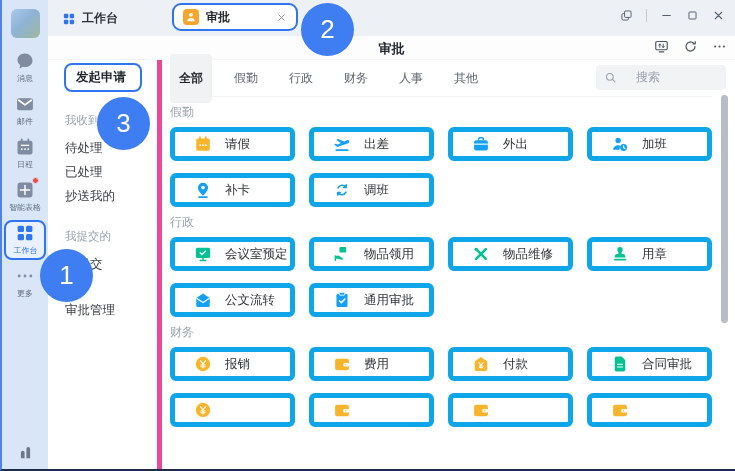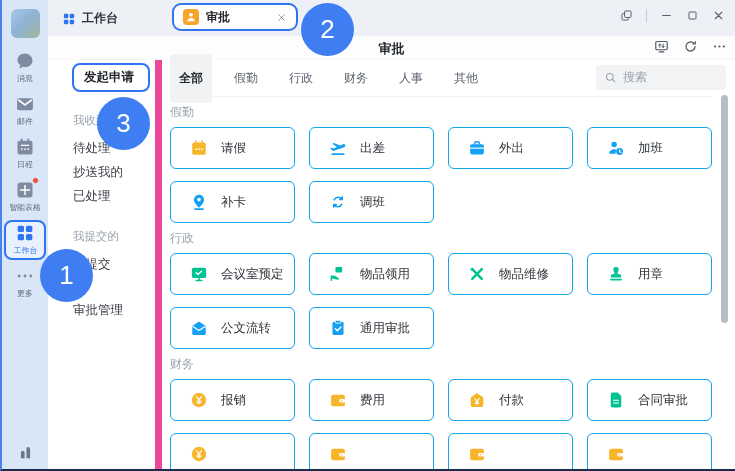--- a/index.html
+++ b/index.html
@@ -30,39 +30,39 @@
 .tab-close{width:11px;height:11px;color:#8a9099}
 .win-controls{position:absolute;right:10px;top:9px;display:flex;align-items:center;gap:13px;color:#565f6e}
 .win-controls .wic{width:13px;height:13px}
 .win-sep{width:1px;height:13px;background:#c4cad3}
 
 .hdr{position:absolute;left:46px;top:36px;right:0;height:24px;background:#fdfdfe;border-bottom:1px solid #f3f5f7}
 .hdr-title{position:absolute;left:0;right:0;top:4px;text-align:center;font-size:13px;font-weight:bold;color:#23272e}
 .hdr-icons{position:absolute;right:8px;top:3px;display:flex;gap:14px;color:#4c5560}
 .hdr-icons .hic2{width:15px;height:15px}
 
-.sidebar{position:absolute;left:46px;top:60px;width:114px;bottom:0;background:#fff;padding:3px 0 0 24px;border-right:7px solid #ec4899}
+.sidebar{position:absolute;left:46px;top:60px;width:114px;bottom:0;background:#fff;padding:3px 0 0 16px;border-right:5px solid #ec4899}
 .launch-btn{width:78px;height:29px;border:2px solid #2f74f0;border-radius:8px;display:flex;align-items:center;padding-left:10px;font-size:12.5px;font-weight:bold;color:#1f2329;background:#fff}
 .side-hd{font-size:11.5px;color:#9aa3ae;margin:21px 0 8px 1px}
 .side-item{font-size:12.5px;color:#3a3f46;line-height:24px;padding-left:1px}
 .side-item.manage{margin-top:22px}
 
 .main{position:absolute;left:160px;top:60px;right:0;bottom:0;background:#fff}
 .filters{position:relative;height:36px;display:flex;align-items:center;gap:13px;padding-left:8px}
 .ftab{font-size:12px;color:#5b636d;padding:16px 9px;border-radius:4px}
 .ftab.active{background:#f1f2f4;color:#1f2329;font-weight:bold}
-.search{position:absolute;top:5px;right:9px;width:130px;height:25px;background:#f2f3f5;border-radius:4px;display:flex;align-items:center;padding:0 8px;gap:6px;color:#9ba3ad}
+.search{position:absolute;top:5px;right:9px;width:130px;height:25px;background:#f2f3f5;border-radius:4px;display:flex;align-items:center;padding:0 8px;gap:19px;color:#9ba3ad}
 .search .sic{width:13px;height:13px;flex:none}
 .search .sph{font-size:12px}
 .divider{height:1px;background:#f0f1f3;margin:0 23px 0 8px}
 .content{position:absolute;top:37px;left:0;right:0;bottom:0;overflow:hidden;padding:0 23px 0 8px}
 .sec-title{font-size:12px;color:#9aa3ae;margin:8px 0;line-height:14px}
 .cards{display:grid;grid-template-columns:repeat(4,1fr);gap:12px 14px}
 .cards + .cards{margin-top:12px}
-.card{height:42px;border:1px solid #0ea5e9;border-radius:6px;background:#fff;display:flex;align-items:center;padding-left:19px;gap:13px}
+.card{height:34px;border:5px solid #0ea5e9;border-radius:6px;background:#fff;display:flex;align-items:center;padding-left:19px;gap:13px}
 .card .cic{width:18px;height:18px;flex:none}
 .card .clb{font-size:12.5px;color:#2e3338}
 
 .scrollbar{position:absolute;right:7px;top:95px;width:7px;height:228px;border-radius:4px;background:#b7bdc6;z-index:4}
 
 .ann{position:absolute;width:53px;height:53px;border-radius:50%;background:#3e7ef2;color:#fff;display:flex;align-items:center;justify-content:center;font-size:26px;z-index:9}
 svg{display:block}
 </style>
 </head>
 <body>
@@ -215,22 +215,22 @@
         </svg>
       </span>
   </div>
 </div>
 
 <div class="sidebar">
   <div class="launch-btn">发起申请</div>
   <div>
       <div class="side-hd">我收到的</div>
       <div class="side-item">待处理</div>
+      <div class="side-item">已处理</div>
       <div class="side-item">抄送我的</div>
-      <div class="side-item">已处理</div>
       <div class="side-hd">我提交的</div>
       <div class="side-item">已提交</div>
     </div>
   <div class="side-item manage">审批管理</div>
 </div>
 
 <div class="main">
   <div class="filters">
     <div style="display:flex;gap:13px;align-items:center">
         <div class="ftab active">全部</div>

